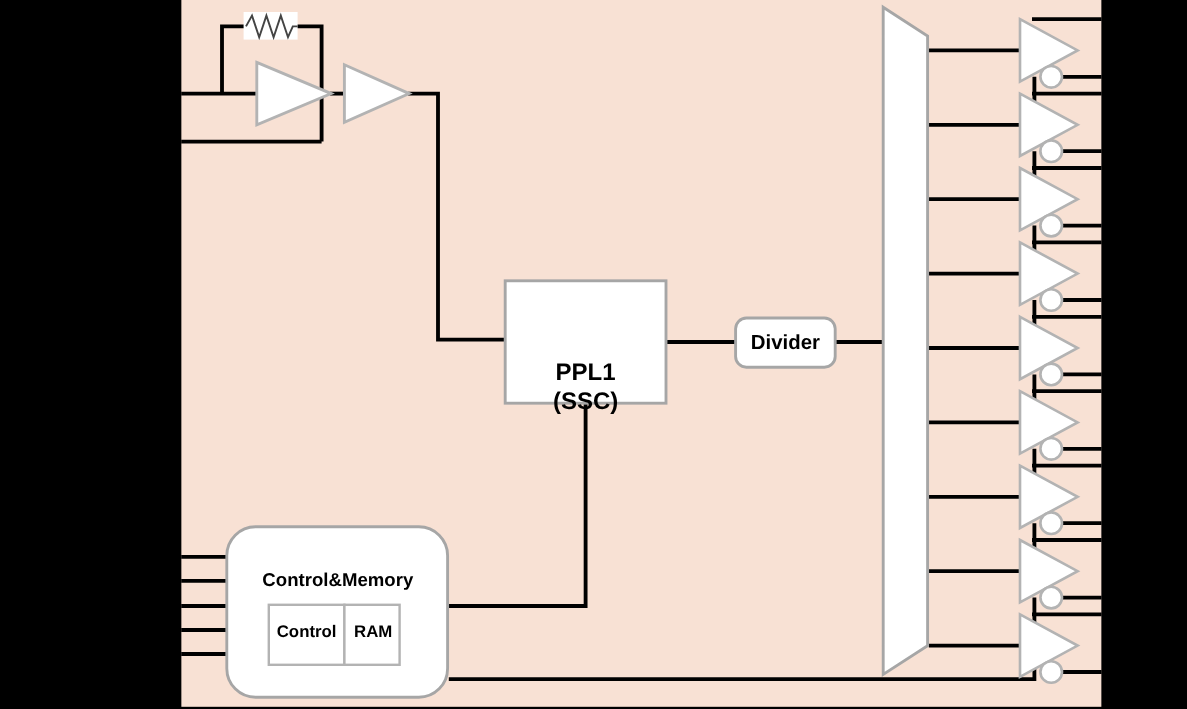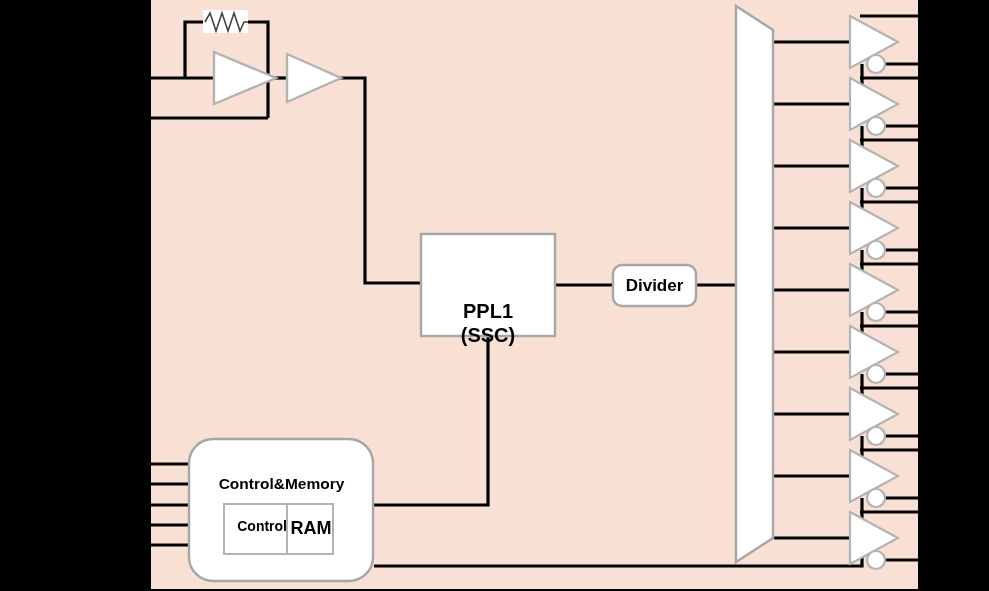--- a/index.html
+++ b/index.html
@@ -52,25 +52,24 @@
     left: 613px; top: 276px; width: 83px;
     font-size: 17px;
   }
   #cm-label {
     left: 189px; top: 475px; width: 185px;
     font-size: 15.5px;
   }
   #control-label {
     left: 224px; top: 518px; width: 63px;
     font-size: 14px;
-    text-align: right;
   }
   #ram-label {
     left: 288px; top: 518px; width: 46px;
-    font-size: 18px;
+    font-size: 14px;
   }
 </style>
 </head>
 <body>
 
 <div id="stage">
 
   <div id="canvas"></div>
 
   <svg id="svg-layer" viewBox="0 0 989 591" xmlns="http://www.w3.org/2000/svg">

